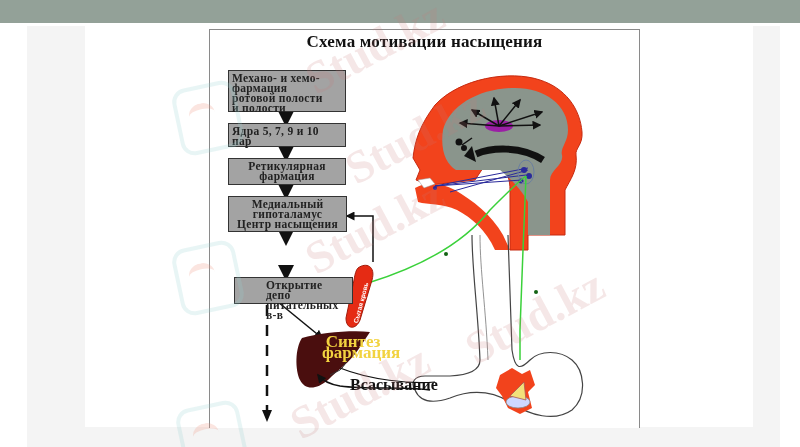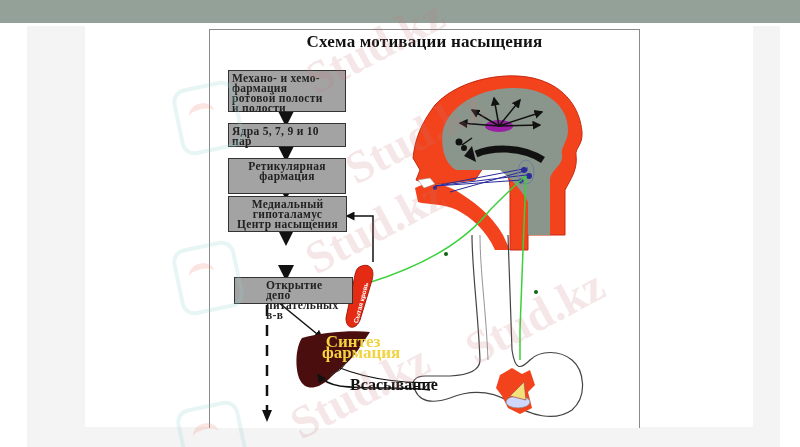--- a/index.html
+++ b/index.html
@@ -172,21 +172,21 @@
   <div class="step" style="left:18px; top:40px; width:118px; height:42px;">
     <span>Механо- и хемо-</span>
     <span>фармация</span>
     <span>ротовой полости</span>
     <span>и полости</span>
   </div>
   <div class="step" style="left:18px; top:93px; width:118px; height:24px;">
     <span>Ядра 5, 7, 9 и 10</span>
     <span>пар</span>
   </div>
-  <div class="step center" style="left:18px; top:128px; width:118px; height:36px;">
+  <div class="step center" style="left:18px; top:128px; width:118px; height:27px;">
     <span>Ретикулярная</span>
     <span>фармация</span>
   </div>
   <div class="step center" style="left:18px; top:166px; width:119px; height:36px;">
     <span>Медиальный</span>
     <span>гипоталамус</span>
     <span>Центр насыщения</span>
   </div>
   <div class="step" style="left:24px; top:247px; width:119px; height:27px;padding-left:31px;">
     <span>Открытие депо</span>

